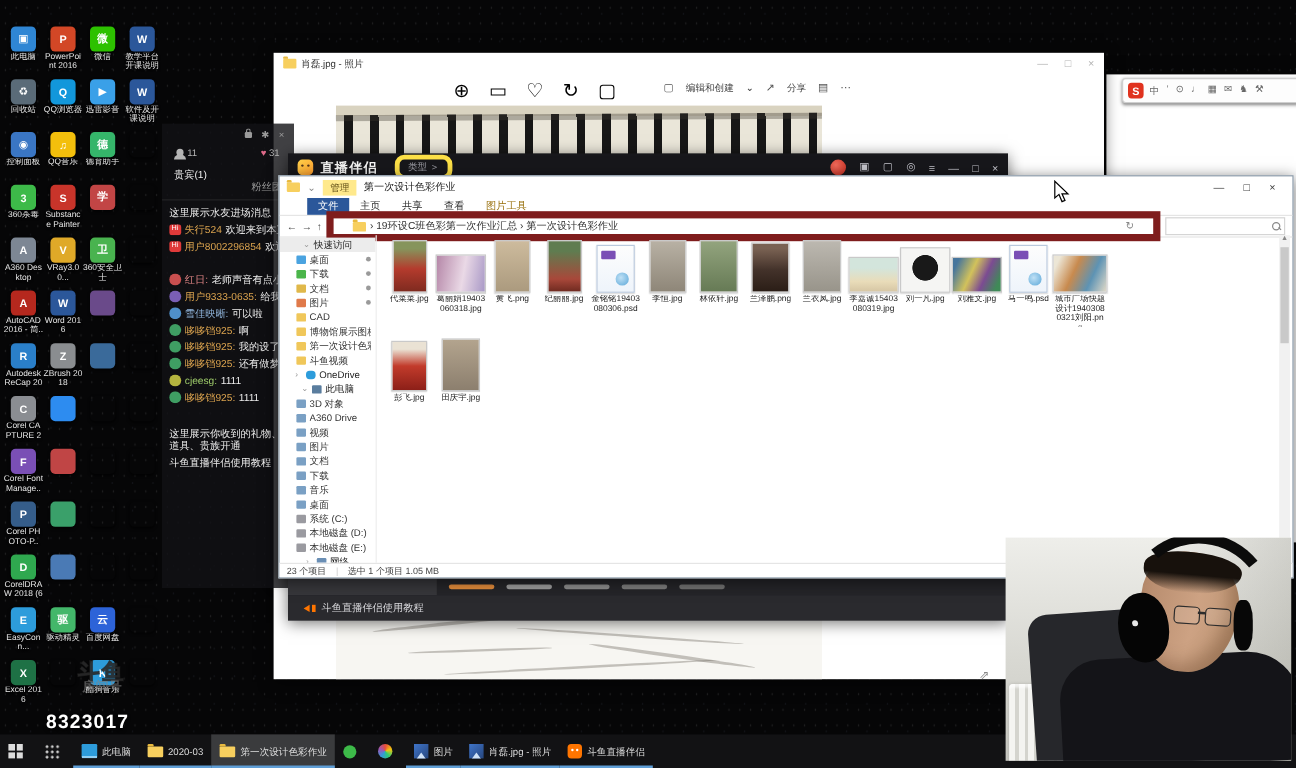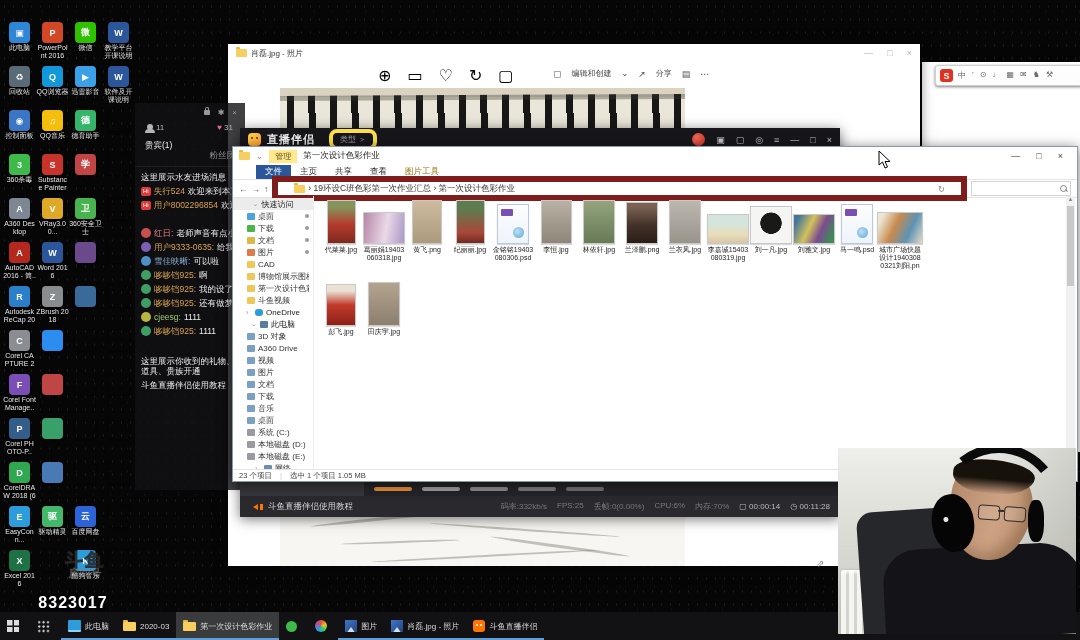--- a/index.html
+++ b/index.html
@@ -638,32 +638,20 @@
           <span class="scene-bar" style="background: rgb(154, 154, 154);"></span>
           <span class="scene-bar" style="background: rgb(138, 138, 138);"></span>
           <span class="scene-bar" style="background: rgb(122, 122, 122);"></span>
           <span class="scene-bar" style="background: rgb(111, 111, 111);"></span>
         </span>
     </div>
     <div id="comp-status">
       <span class="spk"></span>
         <span class="spk2"></span>
       <span class="comp-status-label">斗鱼直播伴侣使用教程</span>
-      <div class="comp-stats">
-        <span style="display:flex;gap:10px;">
-
-        <span>码率:332kb/s</span>
-            <span>FPS:25</span>
-            <span>丢帧:0(0.00%)</span>
-            <span>CPU:6%</span>
-            <span>内存:70%</span>
-          </span>
-        <span class="comp-timer"><span>▢</span> <span>00:00:14</span></span>
-        <span class="comp-timer"><span>◷</span> <span>00:11:28</span></span>
-      </div>
     </div>
   </div>
 
   <div id="explorer" class="win">
     <div id="ex-title">
       <span class="mini-folder"></span>
       <span style="color:#888;">⌄</span>
       <span class="manage-tab">管理</span>
       <span>第一次设计色彩作业</span>
       <div class="ex-controls">

